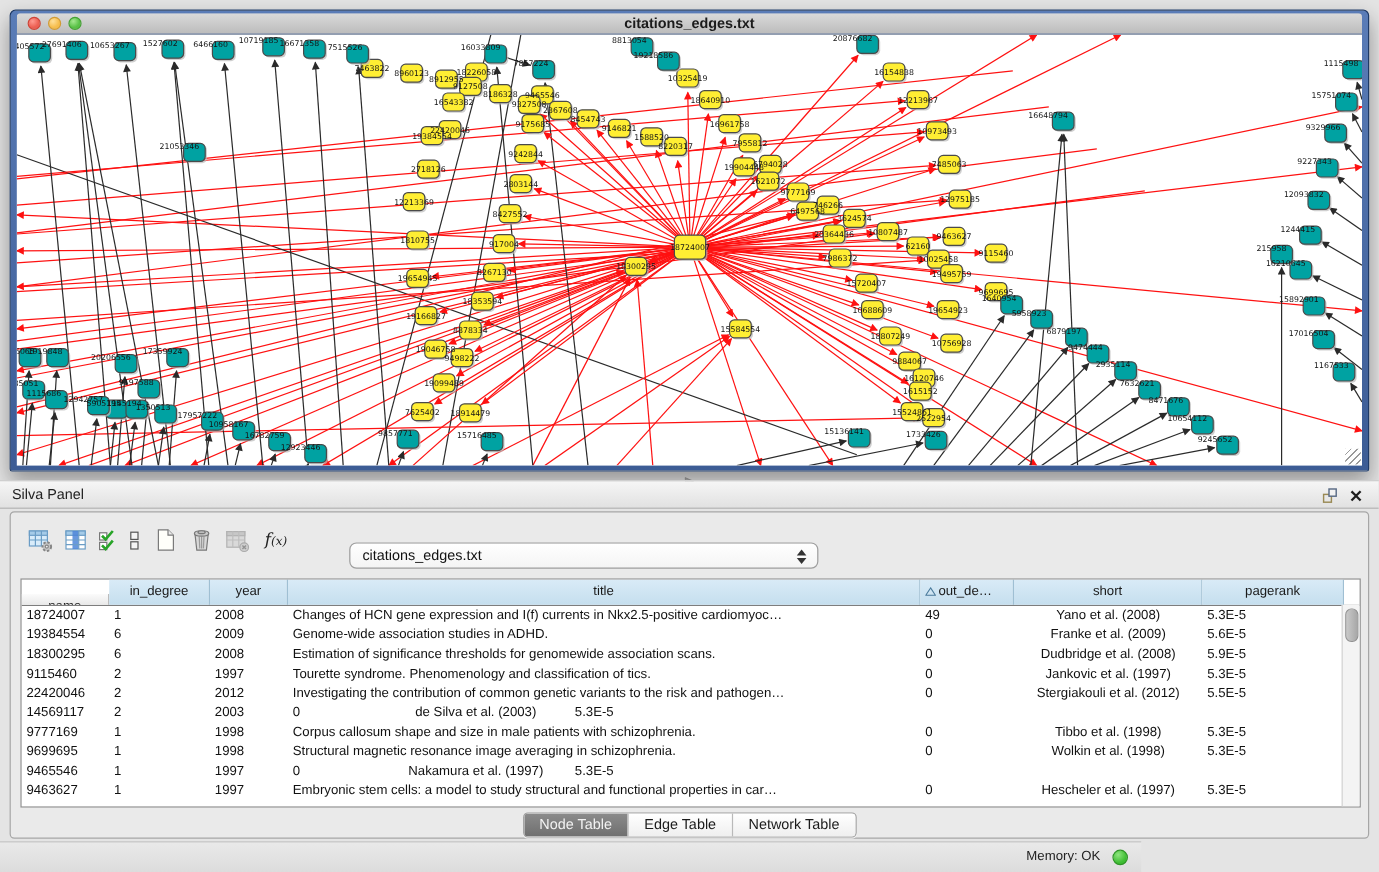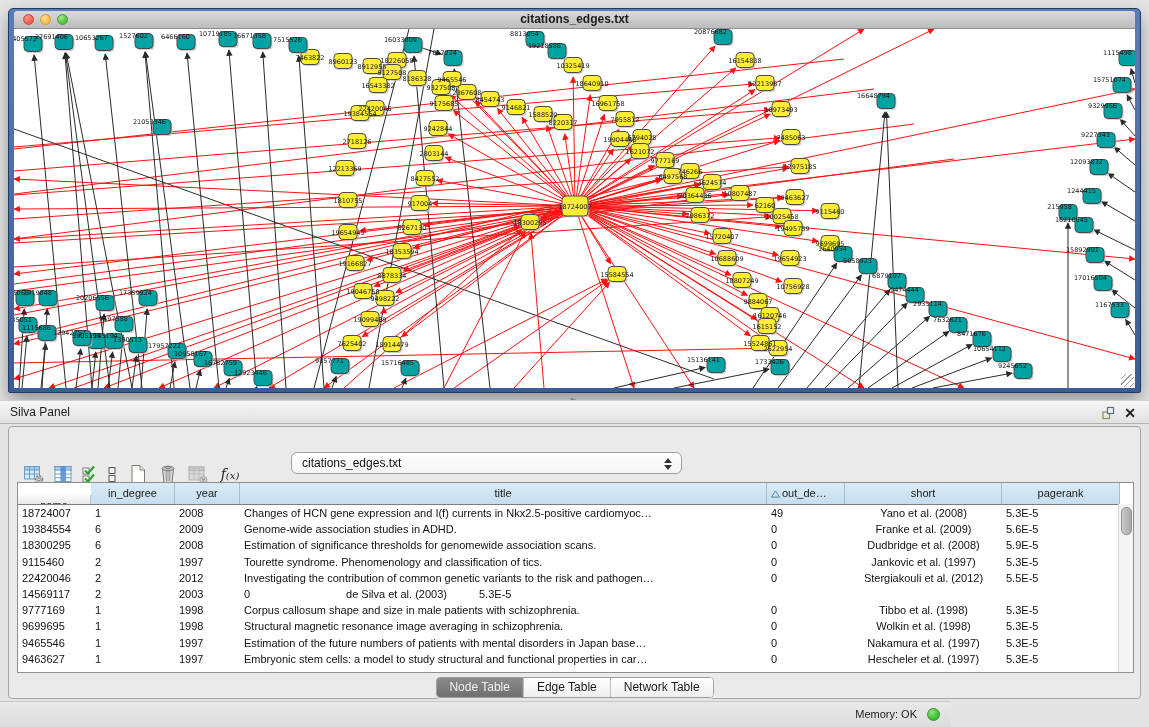--- a/index.html
+++ b/index.html
@@ -30,21 +30,21 @@
   .panel-header{position:absolute;left:0;top:400px;width:1149px;height:24px;box-sizing:border-box;
     background:linear-gradient(#f6f6f6,#e1e1e1);border-top:1px solid #cfcfcf;border-bottom:1px solid #b3b3b3;}
   .panel-header .ptitle{position:absolute;left:10px;top:0;font-size:12px;line-height:23px;color:#222;}
   .ph-btn{position:absolute;top:3px;width:18px;height:18px;display:flex;align-items:center;justify-content:center;cursor:default;}
   .ph-float{right:32px;}
   .ph-close{right:10px;font-size:14px;font-weight:bold;color:#1c1c1c;line-height:18px;}
 
   .panel-box{position:absolute;left:8px;top:426px;width:1133px;height:273px;box-sizing:border-box;
     background:#eaeaea;border:1px solid #a6a6a6;border-radius:4px;}
 
-  .toolbar{position:absolute;left:10px;top:32px;height:30px;display:flex;align-items:center;}
+  .toolbar{position:absolute;left:10px;top:8px;height:30px;display:flex;align-items:center;}
   .tbtn{width:30px;height:28px;display:flex;align-items:center;justify-content:center;}
   .tbtn.narrow{width:22px;}
   .fx{font-family:"DejaVu Serif",serif;font-style:italic;font-size:14px;color:#222;width:34px;text-align:center;}
   .fx small{font-size:10px;}
   .combo{position:absolute;left:282px;top:25px;width:391px;height:22px;box-sizing:border-box;background:linear-gradient(#ffffff,#f4f4f4);
     border:1px solid #9f9f9f;border-radius:6px;font-size:12px;color:#111;line-height:20px;padding-left:10px;}
   .combo .stepper{position:absolute;right:8px;top:3px;width:9px;height:16px;}
   .combo .stepper i{display:block;width:0;height:0;border-left:4px solid transparent;border-right:4px solid transparent;margin:2px 0;}
   .combo .stepper .up{border-bottom:5px solid #333;}
   .combo .stepper .dn{border-top:5px solid #333;}
@@ -821,21 +821,20 @@
             <div class="td" style="width: 65px;">1998</div>
             <div class="td" style="width: 527px;">Structural magnetic resonance image averaging in schizophrenia.</div>
             <div class="td" style="width: 78px;">0</div>
             <div class="td center" style="width: 157px;">Wolkin et al. (1998)</div>
             <div class="td" style="width: 118px;">5.3E-5</div>
           </div>
           <div class="trow">
             <div class="td" style="width: 73px;">9465546</div>
             <div class="td" style="width: 84px;">1</div>
             <div class="td" style="width: 65px;">1997</div>
-            <div class="td" style="width: 527px;">Estimation of the future numbers of patients with mental disorders in Japan base…</div>
             <div class="td" style="width: 78px;">0</div>
             <div class="td center" style="width: 157px;">Nakamura et al. (1997)</div>
             <div class="td" style="width: 118px;">5.3E-5</div>
           </div>
           <div class="trow">
             <div class="td" style="width: 73px;">9463627</div>
             <div class="td" style="width: 84px;">1</div>
             <div class="td" style="width: 65px;">1997</div>
             <div class="td" style="width: 527px;">Embryonic stem cells: a model to study structural and functional properties in car…</div>
             <div class="td" style="width: 78px;">0</div>

